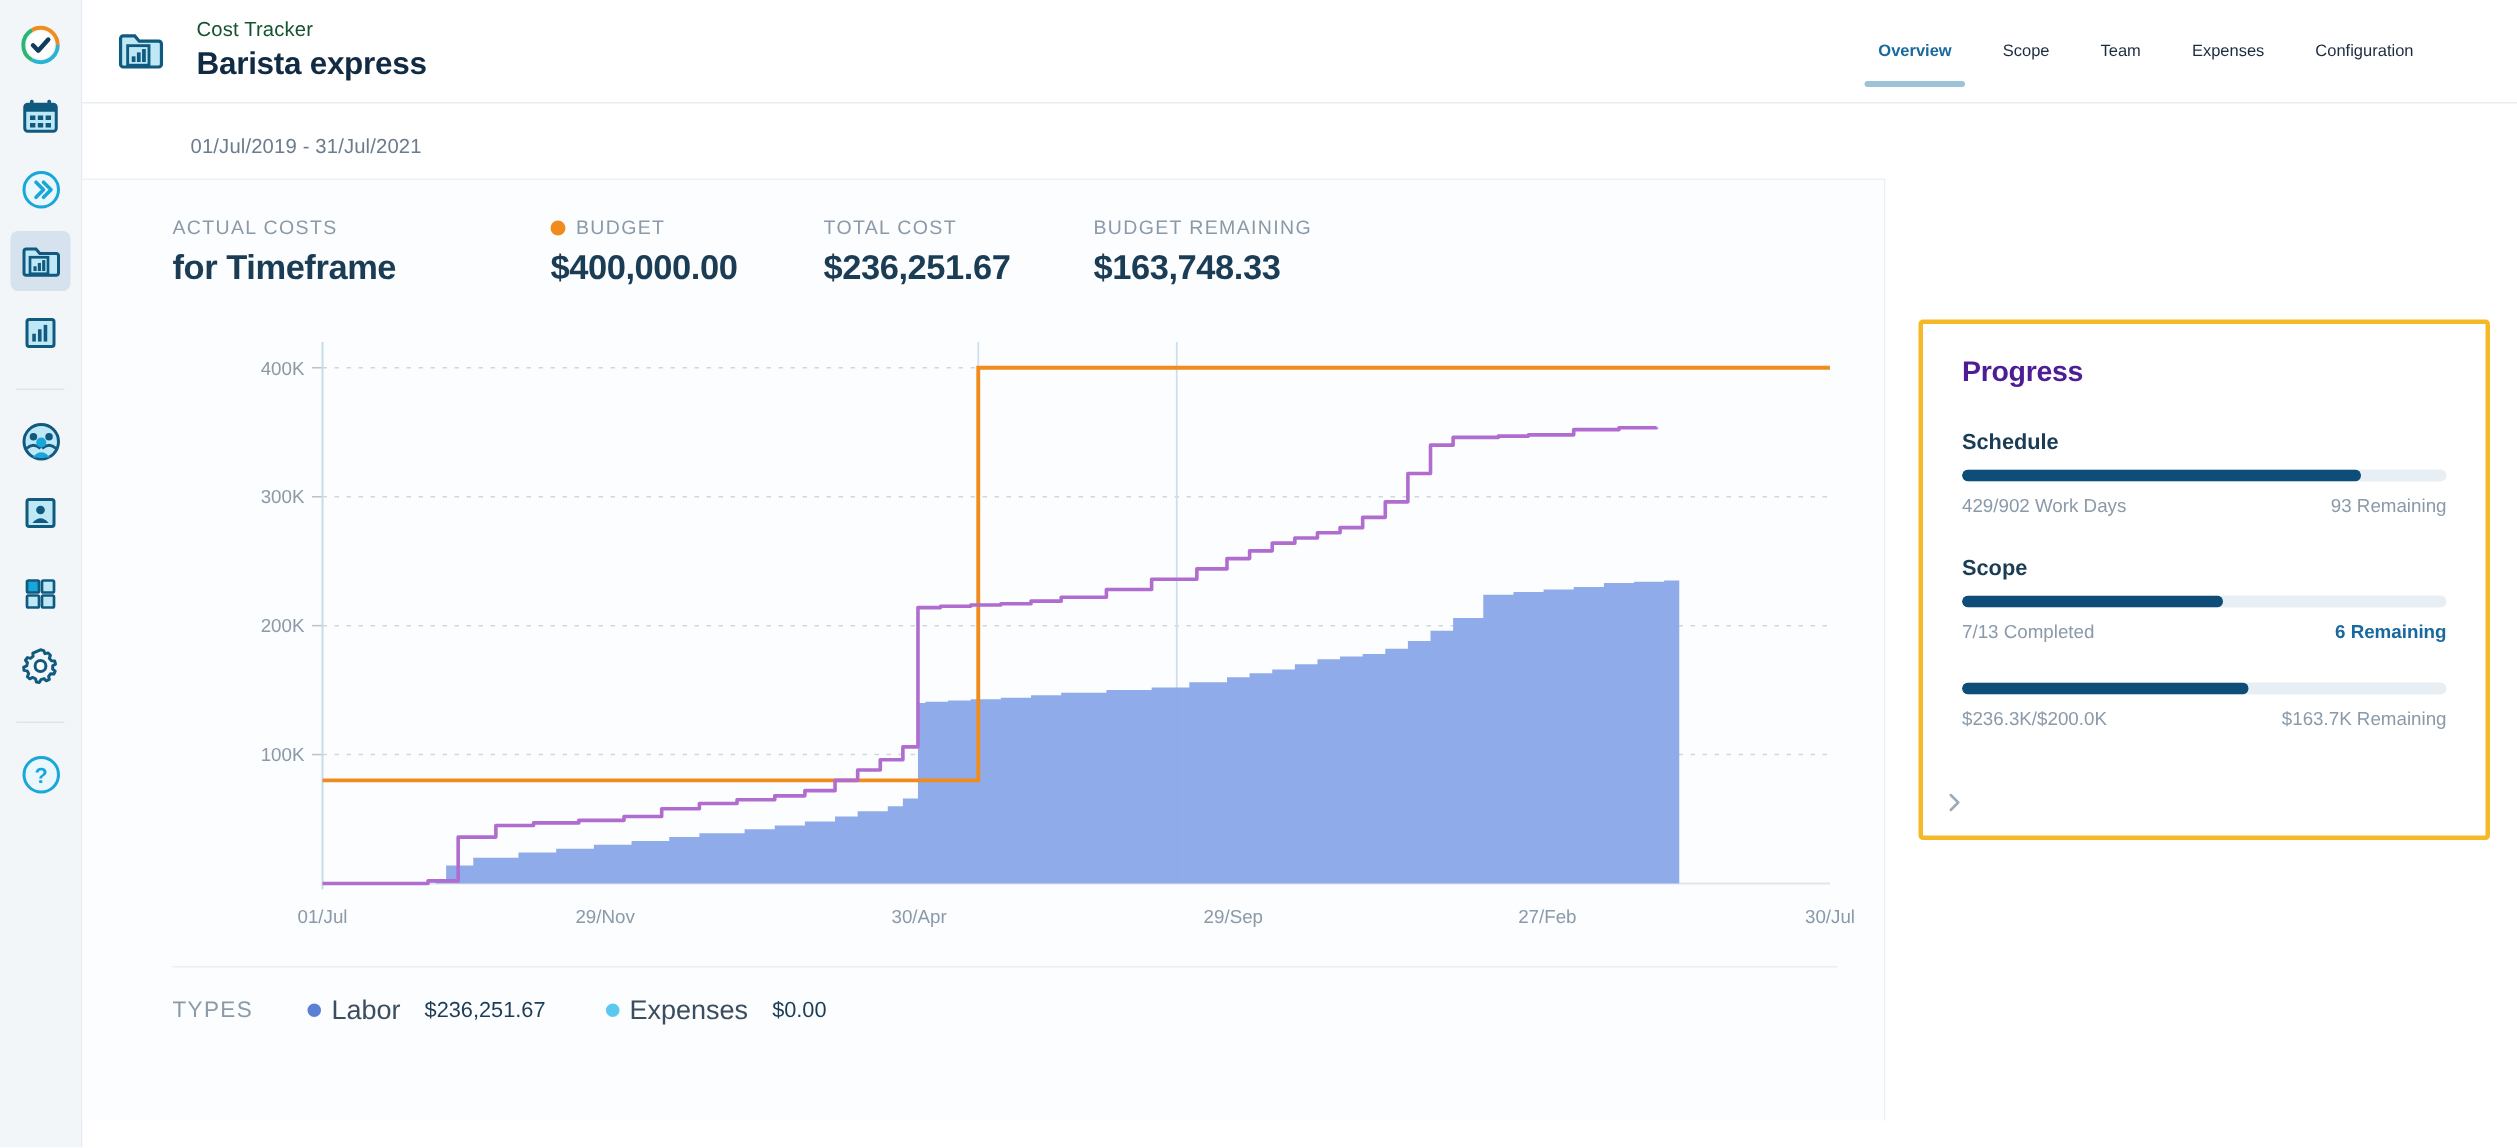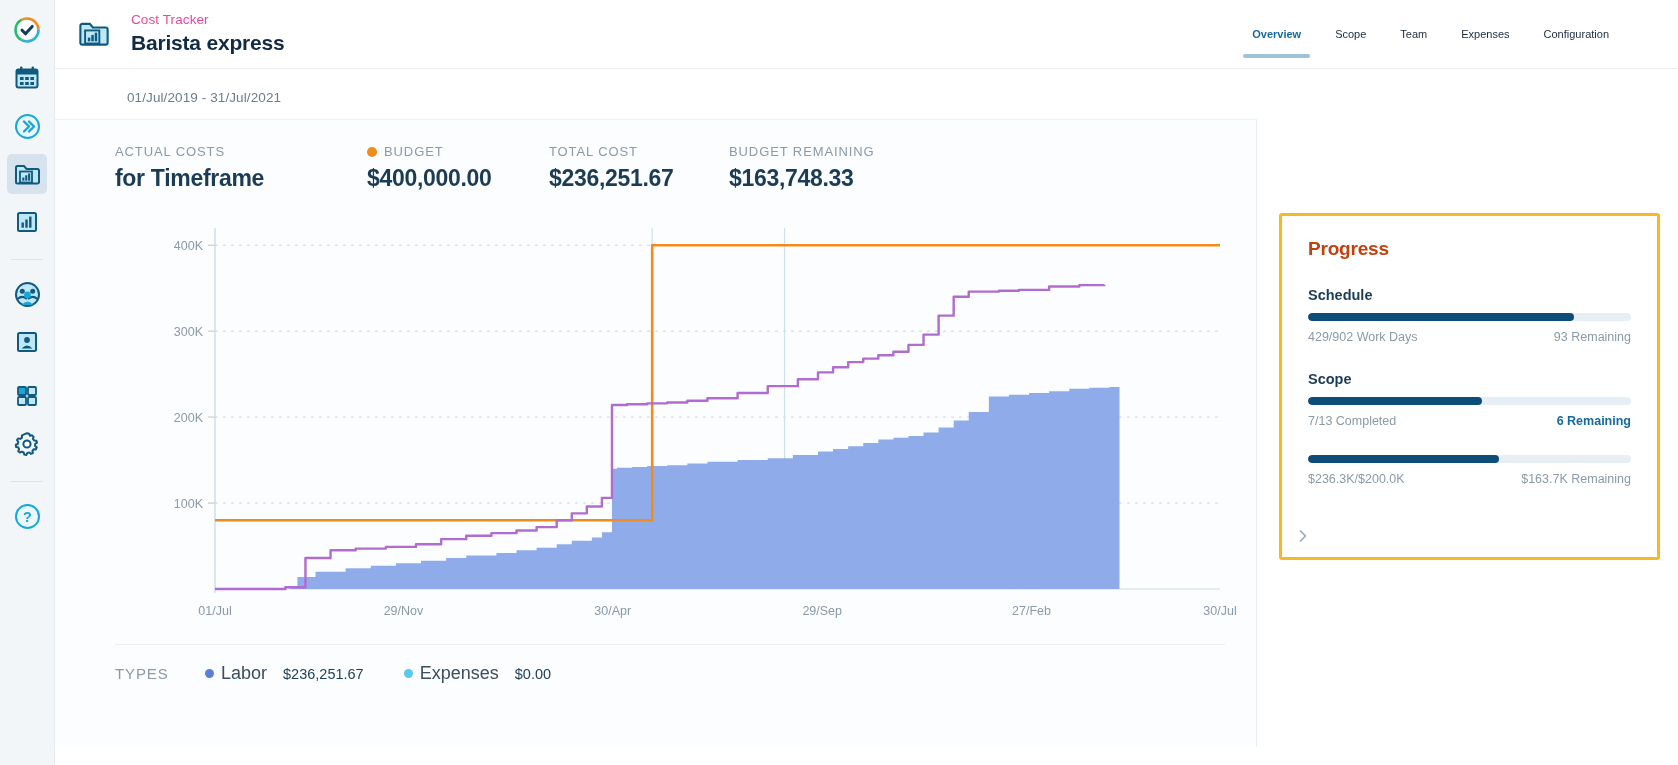--- a/index.html
+++ b/index.html
@@ -36,21 +36,21 @@
 
   .topbar {
     height: 69px; display: flex; align-items: center;
     padding: 0 0 0 20px;
     border-bottom: 1px solid #e9eef3;
     background: #fff;
   }
   .proj-icon { width: 38px; height: 38px; display:flex; align-items:center; justify-content:center; flex:0 0 38px; }
   .proj-text { margin-left: 18px; }
   .proj-sub {
-    font-size: 13.5px; color: #ec4899; line-height: 16px; letter-spacing: .1px;
+    font-size: 13.5px; color: #14532d; line-height: 16px; letter-spacing: .1px;
   }
   .proj-title {
     font-size: 21px; color: #122b45; font-weight: 600; line-height: 26px; margin-top: 2px;
     letter-spacing: -.2px;
   }
   .tabs { margin-left: auto; display: flex; align-items: flex-end; height: 69px; padding-right: 52px; }
   .tab {
     font-size: 11px; color: #1b2c3f; padding: 0 17px;
     height: 69px; display: flex; align-items: center; position: relative; cursor: pointer;
     white-space: nowrap;
@@ -113,21 +113,21 @@
   .side { flex: 1 1 auto; position: relative; padding-top: 14px; background:#fff; }
   .progress-card {
     margin: 94px 18px 0 22px;
     border: 3px solid #f5b928;
     border-radius: 3px;
     background: #ffffff;
     padding: 22px 26px 16px 26px;
     position: relative;
     height: 347px;
   }
-  .progress-title { font-size: 19px; font-weight: 700; color: #c2410c; letter-spacing: -.2px; }
+  .progress-title { font-size: 19px; font-weight: 700; color: #4c1d95; letter-spacing: -.2px; }
   .pgroup { margin-top: 27px; }
   .pgroup:first-of-type { margin-top: 26px; }
   .pgroup-label { font-size: 14.5px; font-weight: 700; color: #1b3c55; margin-bottom: 10px; }
   .pbar-track { height: 8px; border-radius: 4px; background: #e8eff4; overflow: hidden; }
   .pbar-fill { height: 8px; border-radius: 4px; background: #0d4d77; }
   .pmeta { display: flex; justify-content: space-between; margin-top: 9px; }
   .pmeta-left { font-size: 12.5px; color: #8a9aa9; }
   .pmeta-right { font-size: 12.5px; color: #8a9aa9; }
   .pmeta-right.link { color: #17699e; font-weight: 700; }
   .expand-chev { position: absolute; left: 12px; bottom: 8px; cursor: pointer; }

